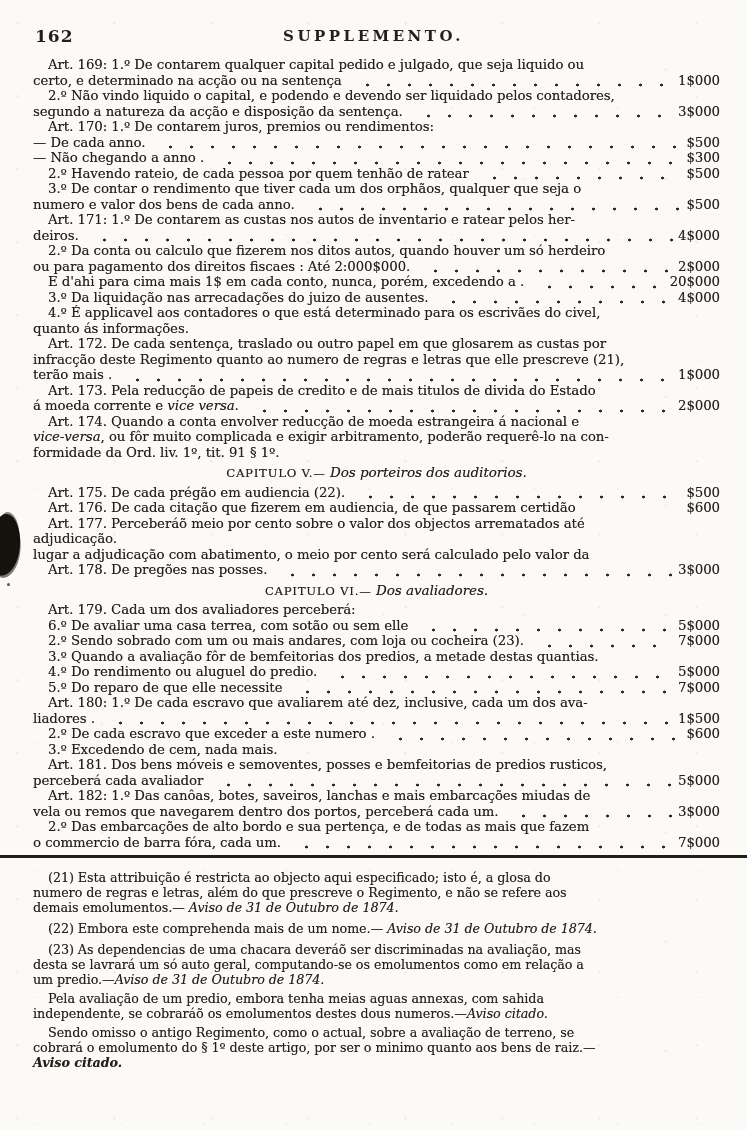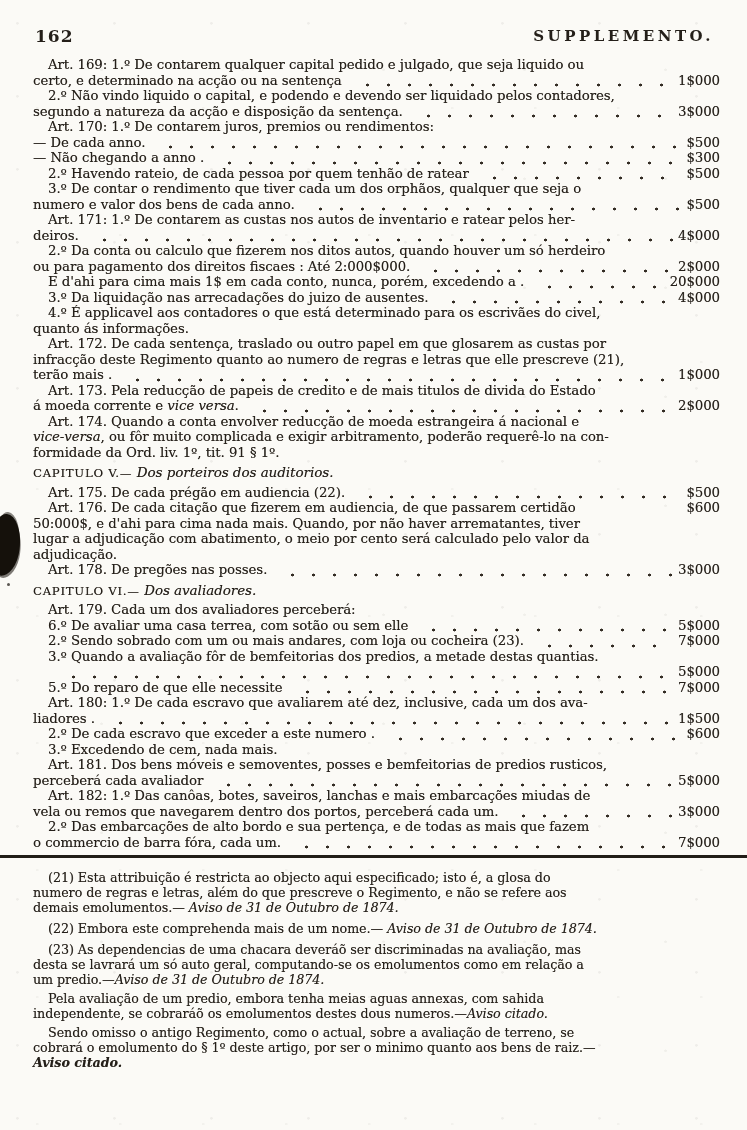--- a/index.html
+++ b/index.html
@@ -11,30 +11,30 @@
       radial-gradient(circle at 18% 32%, rgba(40,35,25,.06) 1px, transparent 1.6px),
       radial-gradient(circle at 72% 64%, rgba(40,35,25,.05) 1px, transparent 1.6px),
       radial-gradient(circle at 45% 85%, rgba(40,35,25,.04) 1px, transparent 1.5px);
     background-size:97px 73px,141px 109px,83px 127px;
     overflow:hidden;
     font-family:"DejaVu Serif","Liberation Serif",serif;
     color:#241f19;
   }
   .header{position:relative;height:22px;margin:26px 33px 0 33px;}
   .page-number{position:absolute;left:2px;top:0;font-size:17px;font-weight:bold;letter-spacing:1px;}
-  .page-title{position:absolute;left:0;right:0;top:1px;text-align:right;font-size:15px;font-weight:bold;letter-spacing:3.5px;}
+  .page-title{position:absolute;left:0;right:0;top:1px;text-align:center;font-size:15px;font-weight:bold;letter-spacing:3.5px;}
   .content{margin:9px 27px 0 33px;font-size:13.2px;line-height:15.5px;
     text-shadow:0.2px 0.2px 0.35px rgba(35,28,20,.55);}
   .line{display:flex;align-items:baseline;white-space:pre-wrap;}
   .line .t{white-space:pre-wrap;}
   .line em{white-space:pre-wrap;}
   .in{padding-left:15px;}
   .gap{margin-top:6px;}
   .gap2{margin-top:4px;align-items:center;}
-  .chapter{display:block;margin:5px 0 3px 0;}
+  .chapter{display:block;text-align:center;margin:5px 0 3px 0;}
   .chapter .caps{font-size:11.6px;letter-spacing:.8px;}
   .chapter em{font-size:13.4px;}
   .fill{flex:1 1 auto;align-self:stretch;min-width:6px;margin:0 4px 0 12px;
     background-image:radial-gradient(circle, #332c24 1.25px, transparent 1.7px);
     background-size:21px 6px;background-repeat:repeat-x;
     background-position:3px bottom;}
   .fill.nodots{background:none;}
   .v{white-space:nowrap;}
   .rule{border:none;border-top:3px solid #211d17;margin:5px -3px 9px -3px;height:0;}
   .footnotes{margin:12px 27px 0 33px;font-size:12.6px;line-height:15px;
@@ -78,30 +78,30 @@
       <div class="line "><span class="t">infracção deste Regimento quanto ao numero de regras e letras que elle prescreve (21),</span></div>
       <div class="line "><span class="t">terão mais .</span><span class="fill"></span><span class="v">1$000</span></div>
       <div class="line in"><span class="t">Art. 173. Pela reducção de papeis de credito e de mais titulos de divida do Estado</span></div>
       <div class="line "><span class="t">á moeda corrente e </span><em>vice versa</em><span class="t">.</span><span class="fill"></span><span class="v">2$000</span></div>
       <div class="line in"><span class="t">Art. 174. Quando a conta envolver reducção de moeda estrangeira á nacional e</span></div>
       <div class="line "><em>vice-versa</em><span class="t">, ou fôr muito complicada e exigir arbitramento, poderão requerê-lo na con-</span></div>
       <div class="line "><span class="t">formidade da Ord. liv. 1º, tit. 91 § 1º.</span></div>
       <div class="line chapter"><span class="caps">CAPITULO V.— </span><em>Dos porteiros dos auditorios.</em></div>
       <div class="line in"><span class="t">Art. 175. De cada prégão em audiencia (22).</span><span class="fill"></span><span class="v">$500</span></div>
       <div class="line in"><span class="t">Art. 176. De cada citação que fizerem em audiencia, de que passarem certidão</span><span class="fill nodots"></span><span class="v">$600</span></div>
-      <div class="line "><span class="t">50:000$, e d'ahi para cima nada mais. Quando, por não haver arrematantes, tiver</span></div>
+      <div class="line in"><span class="t">Art. 177. Perceberáõ meio por cento sobre o valor dos objectos arrematados até</span></div>
+      <div class="line "><span class="t">adjudicação.</span></div>
       <div class="line "><span class="t">lugar a adjudicação com abatimento, o meio por cento será calculado pelo valor da</span></div>
-      <div class="line "><span class="t">adjudicação.</span></div>
       <div class="line in"><span class="t">Art. 178. De pregões nas posses.</span><span class="fill"></span><span class="v">3$000</span></div>
       <div class="line chapter"><span class="caps">CAPITULO VI.— </span><em>Dos avaliadores.</em></div>
       <div class="line in"><span class="t">Art. 179. Cada um dos avaliadores perceberá:</span></div>
       <div class="line in"><span class="t">6.º De avaliar uma casa terrea, com sotão ou sem elle</span><span class="fill"></span><span class="v">5$000</span></div>
       <div class="line in"><span class="t">2.º Sendo sobrado com um ou mais andares, com loja ou cocheira (23).</span><span class="fill"></span><span class="v">7$000</span></div>
       <div class="line in"><span class="t">3.º Quando a avaliação fôr de bemfeitorias dos predios, a metade destas quantias.</span></div>
-      <div class="line in"><span class="fill"></span><span class="v">5$000</span></div>
+      <div class="line in"><span class="t">4.º Do rendimento ou aluguel do predio.</span><span class="fill"></span><span class="v">5$000</span></div>
       <div class="line in"><span class="t">5.º Do reparo de que elle necessite</span><span class="fill"></span><span class="v">7$000</span></div>
       <div class="line in"><span class="t">Art. 180: 1.º De cada escravo que avaliarem até dez, inclusive, cada um dos ava-</span></div>
       <div class="line "><span class="t">liadores .</span><span class="fill"></span><span class="v">1$500</span></div>
       <div class="line in"><span class="t">2.º De cada escravo que exceder a este numero .</span><span class="fill"></span><span class="v">$600</span></div>
       <div class="line in"><span class="t">3.º Excedendo de cem, nada mais.</span></div>
       <div class="line in"><span class="t">Art. 181. Dos bens móveis e semoventes, posses e bemfeitorias de predios rusticos,</span></div>
       <div class="line "><span class="t">perceberá cada avaliador</span><span class="fill"></span><span class="v">5$000</span></div>
       <div class="line in"><span class="t">Art. 182: 1.º Das canôas, botes, saveiros, lanchas e mais embarcações miudas de</span></div>
       <div class="line "><span class="t">vela ou remos que navegarem dentro dos portos, perceberá cada um.</span><span class="fill"></span><span class="v">3$000</span></div>
       <div class="line in"><span class="t">2.º Das embarcações de alto bordo e sua pertença, e de todas as mais que fazem</span></div>

